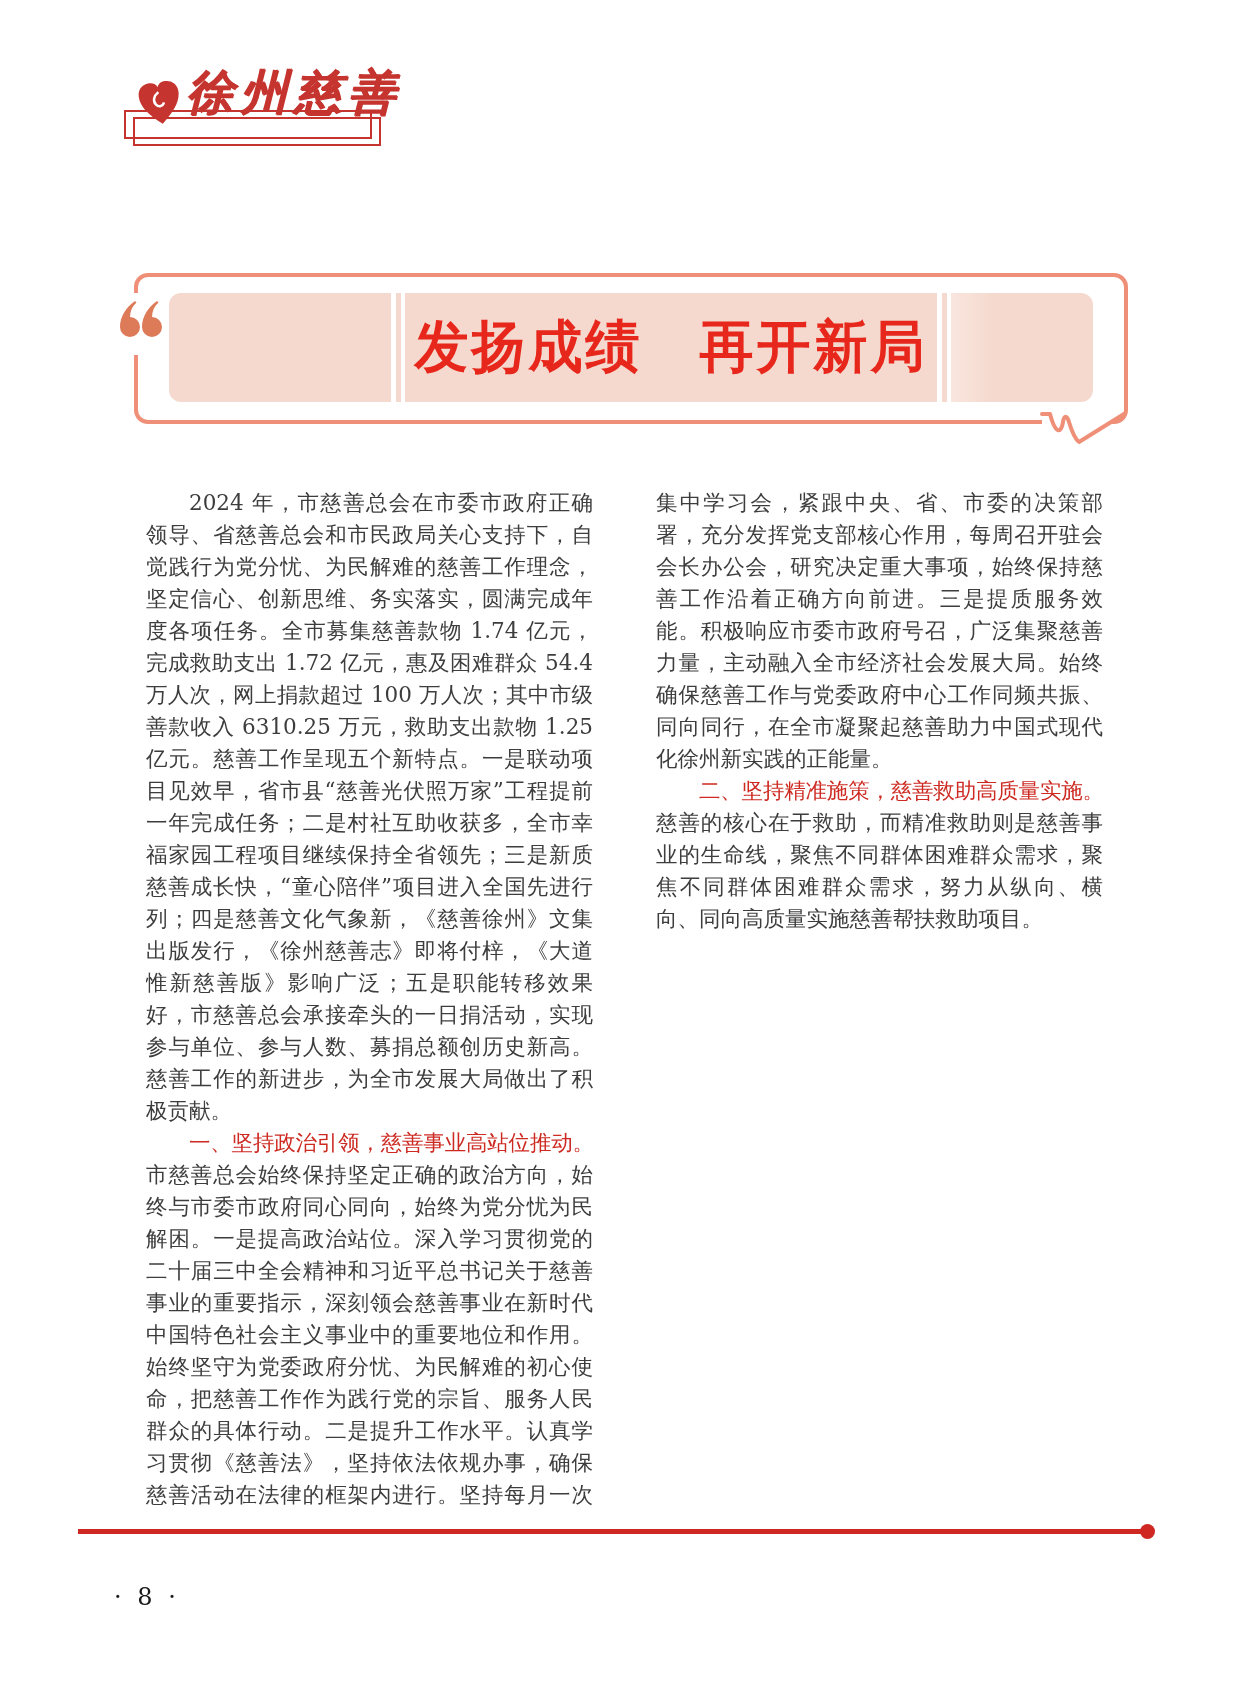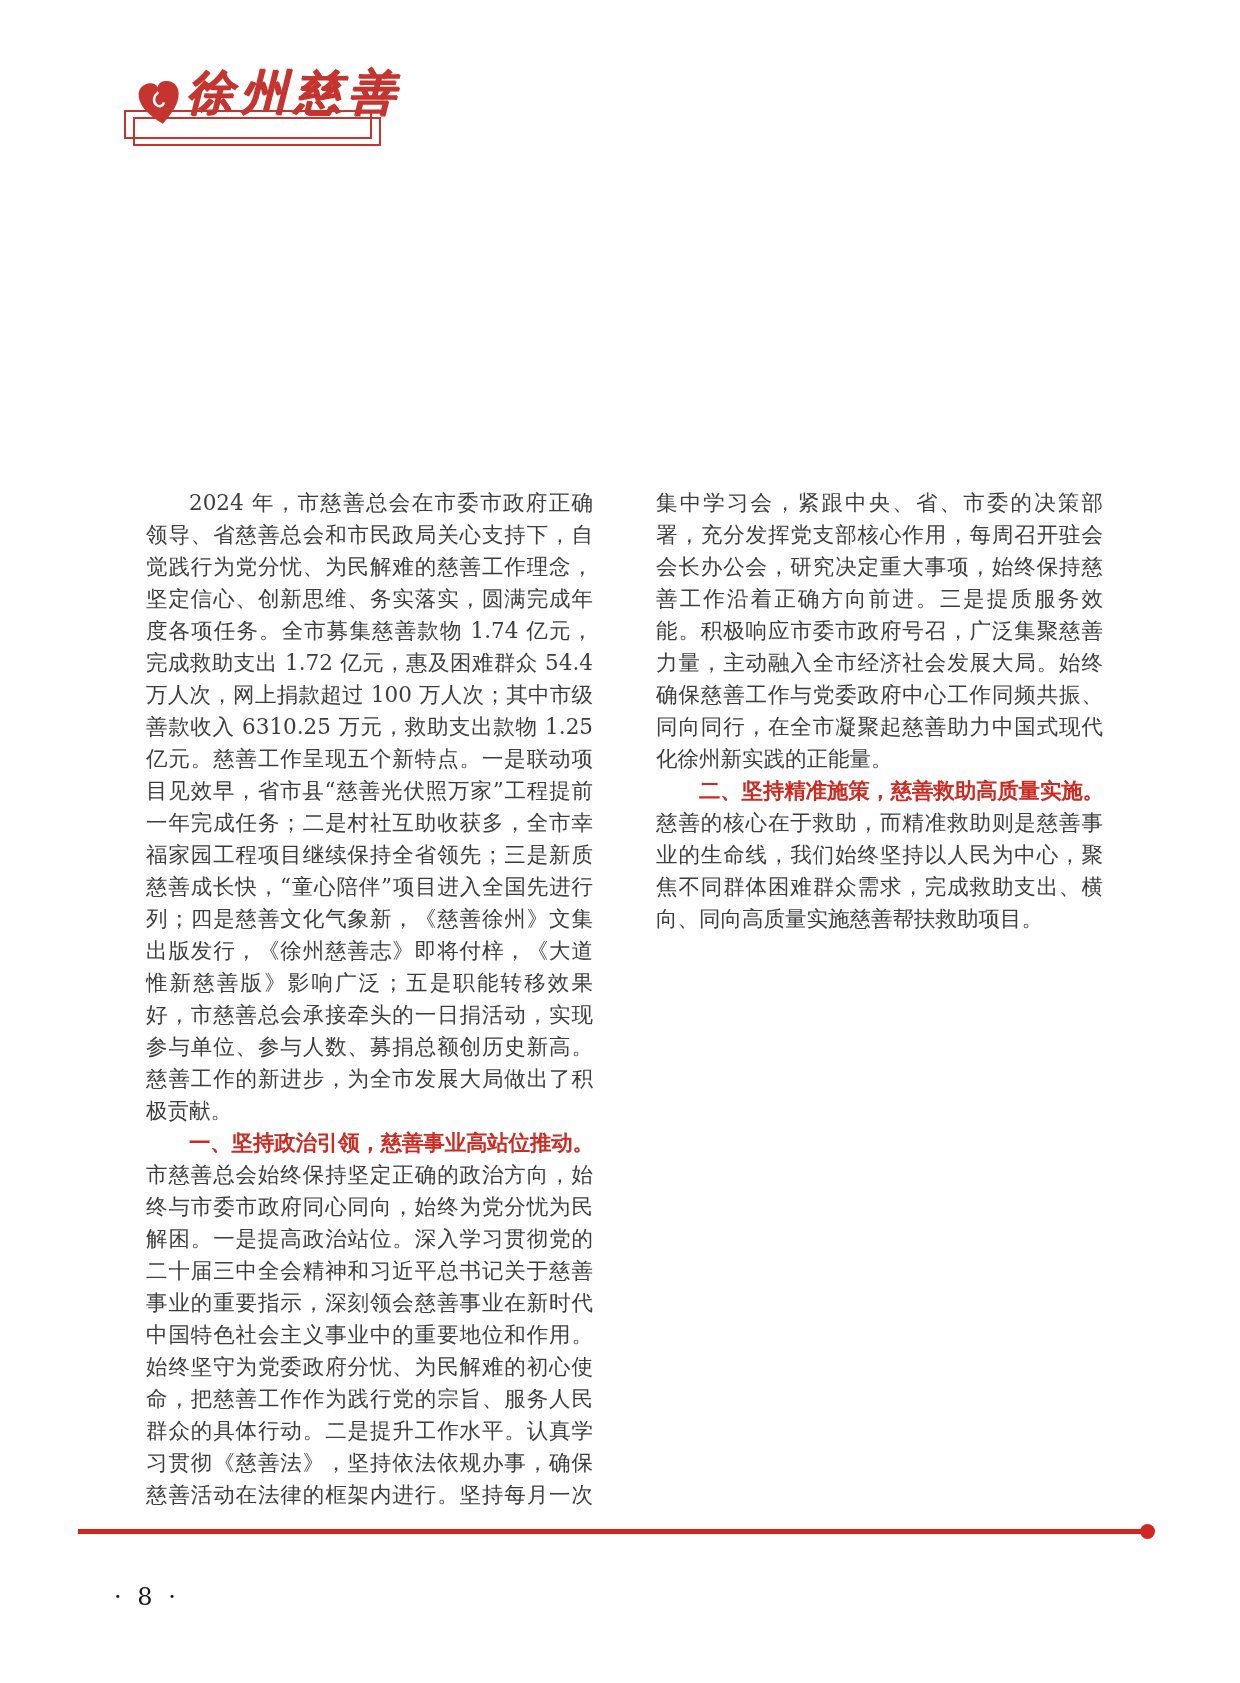--- a/index.html
+++ b/index.html
@@ -34,21 +34,21 @@
              transform:scaleY(1.05);}
   .tail-cover{position:absolute;left:904px;top:133px;width:70px;height:14px;background:#fff;z-index:1;}
   .tail{position:absolute;left:902px;top:131px;z-index:2;}
 
   
   .content{position:absolute;left:130px;top:487px;width:957px;height:1044px;
            column-count:2;column-gap:63px;column-fill:auto;overflow:hidden;
            font-size:21.5px;line-height:32px;color:#3d3d3d;
            text-align:justify;}
   .content p{margin:0;text-indent:2em;}
-  .red{color:#cd2a22;font-weight:bold;letter-spacing:-1px;}
+  .red{color:#cd2a22;font-weight:normal;letter-spacing:-1px;}
   .sub{font-weight:normal;}
 
   
   .rule{position:absolute;left:62px;top:1529px;width:1068px;height:5px;background:#cf2722;}
   .rule-dot{position:absolute;left:1124px;top:1524px;width:15px;height:15px;
             border-radius:50%;background:#cf2722;}
   .page-number{position:absolute;left:98px;top:1583px;font-size:24px;color:#1a1a1a;
                font-family:"DejaVu Serif", serif;letter-spacing:4px;}
 </style>
 </head>
@@ -61,24 +61,49 @@
     <div class="logo-frame frame-b"></div>
     <div class="logo">
       <svg width="44" height="48" viewBox="0 0 44 48">
         <path d="M22,44 C9,33 2,24 2,14 C2,6 8,2 14,2 c4,0 7,2 8,5 c1,-3 4,-5 8,-5 c6,0 12,4 12,12 c0,10 -7,19 -20,30 z" fill="#c5342e" transform="rotate(-8 22 24)"></path>
         <path d="M22,12 c-5,3 -7,8 -4,12 c2,3 7,3 8,-1" fill="none" stroke="#ffffff" stroke-width="2.5" transform="rotate(-8 22 24)"></path>
       </svg>
       <span class="logo-text">徐州慈善</span>
     </div>
   </header>
 
+  <section class="banner">
+    <div class="quote-wrap">
+      <svg width="46" height="46" viewBox="0 0 46 46">
+        <path d="M18,2 C9,8 3,18 3,28 a10,10 0 1 0 10,-10 c0.2,-6 2.3,-11 6.5,-14.5 z" fill="#dd7a58"></path>
+        <path d="M40,2 C31,8 25,18 25,28 a10,10 0 1 0 10,-10 c0.2,-6 2.3,-11 6.5,-14.5 z" fill="#dd7a58"></path>
+      </svg>
+    </div>
+    <div class="strip">
+      <div class="strip-block left"></div>
+      <div class="gap">
+          <i></i>
+        </div>
+      <div class="strip-block mid">
+        <h1>发扬成绩　再开新局</h1>
+      </div>
+      <div class="gap">
+          <i></i>
+        </div>
+      <div class="strip-block right"></div>
+    </div>
+    <div class="tail-cover"></div>
+    <svg class="tail" width="88" height="42" viewBox="0 0 88 42">
+      <path d="M2,6 L10,6 C15,25 21,27 23,14 C24,7 27,7 29,14 C32,24 35,31 39,34 L84,6" fill="none" stroke="#ef8f77" stroke-width="4" stroke-linejoin="round" stroke-linecap="round"></path>
+    </svg>
+  </section>
 
   <main class="content">
     <p><span>2024 年，市慈善总会在市委市政府正确领导、省慈善总会和市民政局关心支持下，自觉践行为党分忧、为民解难的慈善工作理念，坚定信心、创新思维、务实落实，圆满完成年度各项任务。全市募集慈善款物 1.74 亿元，完成救助支出 1.72 亿元，惠及困难群众 54.4 万人次，网上捐款超过 100 万人次；其中市级善款收入 6310.25 万元，救助支出款物 1.25 亿元。慈善工作呈现五个新特点。一是联动项目见效早，省市县“慈善光伏照万家”工程提前一年完成任务；二是村社互助收获多，全市幸福家园工程项目继续保持全省领先；三是新质慈善成长快，“童心陪伴”项目进入全国先进行列；四是慈善文化气象新，《慈善徐州》文集出版发行，《徐州慈善志》即将付梓，《大道惟新慈善版》影响广泛；五是职能转移效果好，市慈善总会承接牵头的一日捐活动，实现参与单位、参与人数、募捐总额创历史新高。慈善工作的新进步，为全市发展大局做出了积极贡献。</span></p>
     <p><span class="red">一、坚持政治引领，慈善事业高站位推动。</span><span>市慈善总会始终保持坚定正确的政治方向，始终与市委市政府同心同向，始终为党分忧为民解困。</span><span class="sub">一是提高政治站位。</span><span>深入学习贯彻党的二十届三中全会精神和习近平总书记关于慈善事业的重要指示，深刻领会慈善事业在新时代中国特色社会主义事业中的重要地位和作用。始终坚守为党委政府分忧、为民解难的初心使命，把慈善工作作为践行党的宗旨、服务人民群众的具体行动。</span><span class="sub">二是提升工作水平。</span><span>认真学习贯彻《慈善法》，坚持依法依规办事，确保慈善活动在法律的框架内进行。坚持每月一次集中学习会，紧跟中央、省、市委的决策部署，充分发挥党支部核心作用，每周召开驻会会长办公会，研究决定重大事项，始终保持慈善工作沿着正确方向前进。</span><span class="sub">三是提质服务效能。</span><span>积极响应市委市政府号召，广泛集聚慈善力量，主动融入全市经济社会发展大局。始终确保慈善工作与党委政府中心工作同频共振、同向同行，在全市凝聚起慈善助力中国式现代化徐州新实践的正能量。</span></p>
-    <p><span class="red">二、坚持精准施策，慈善救助高质量实施。</span><span>慈善的核心在于救助，而精准救助则是慈善事业的生命线，我们始终坚持以人民为中心，聚焦不同群体困难群众需求，完成救助支出、横向、同向高质量实施慈善帮扶救助项目。</span></p>
+    <p><span class="red">二、坚持精准施策，慈善救助高质量实施。</span><span>慈善的核心在于救助，而精准救助则是慈善事业的生命线，聚焦不同群体困难群众需求，聚焦不同群体困难群众需求，努力从纵向、横向、同向高质量实施慈善帮扶救助项目。</span></p>
   </main>
 
   <div class="rule"></div>
   <div class="rule-dot"></div>
   <div class="page-number">· 8 ·</div>
 
 </div>
 
 </body></html>

